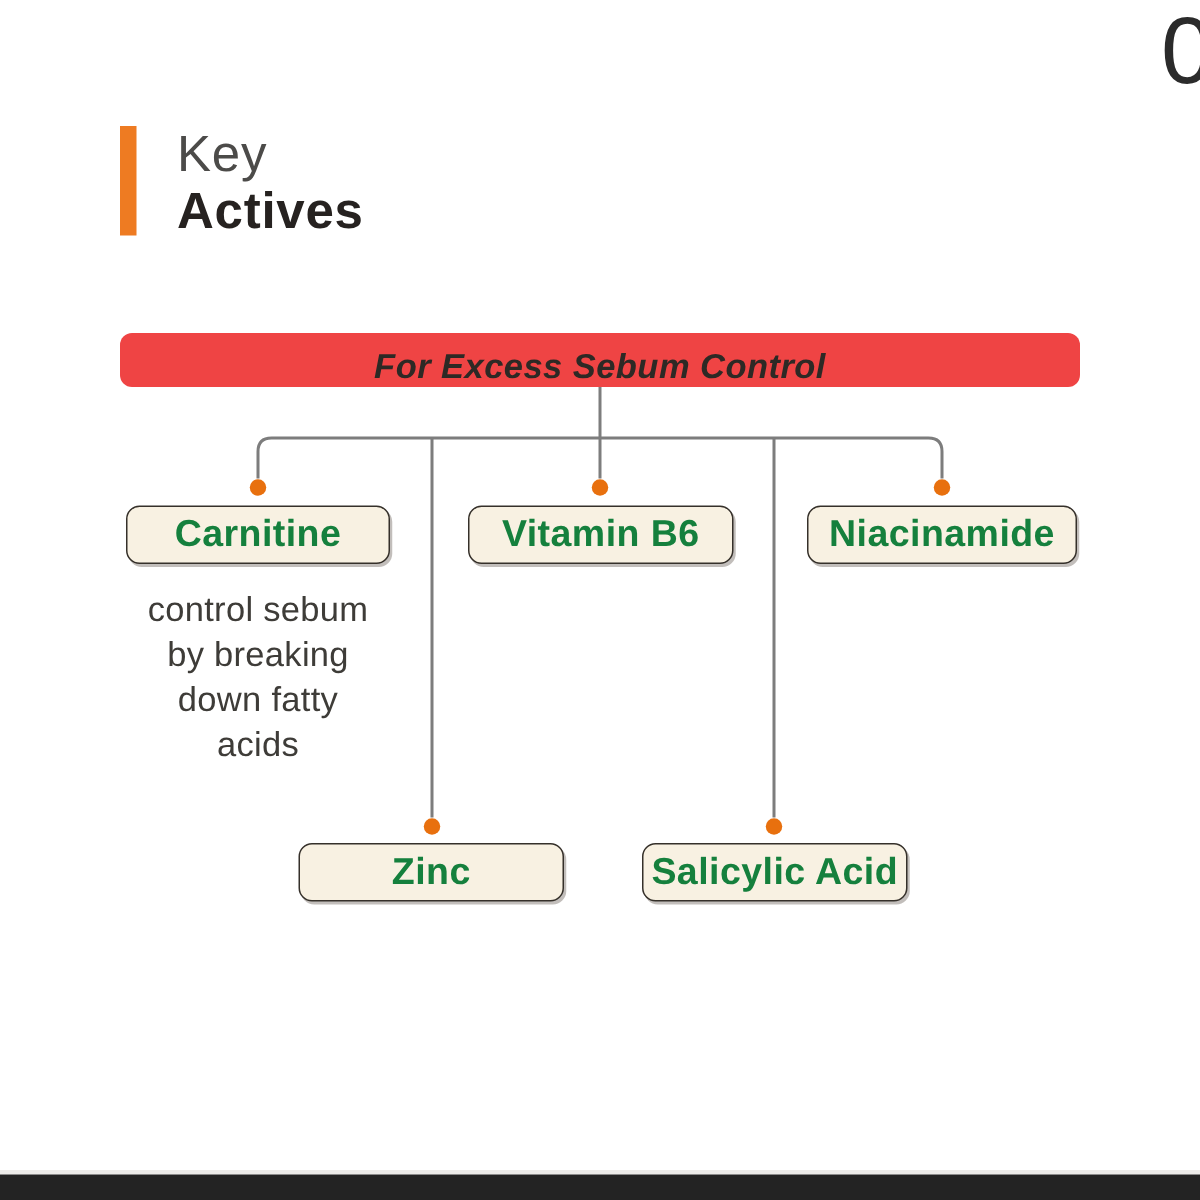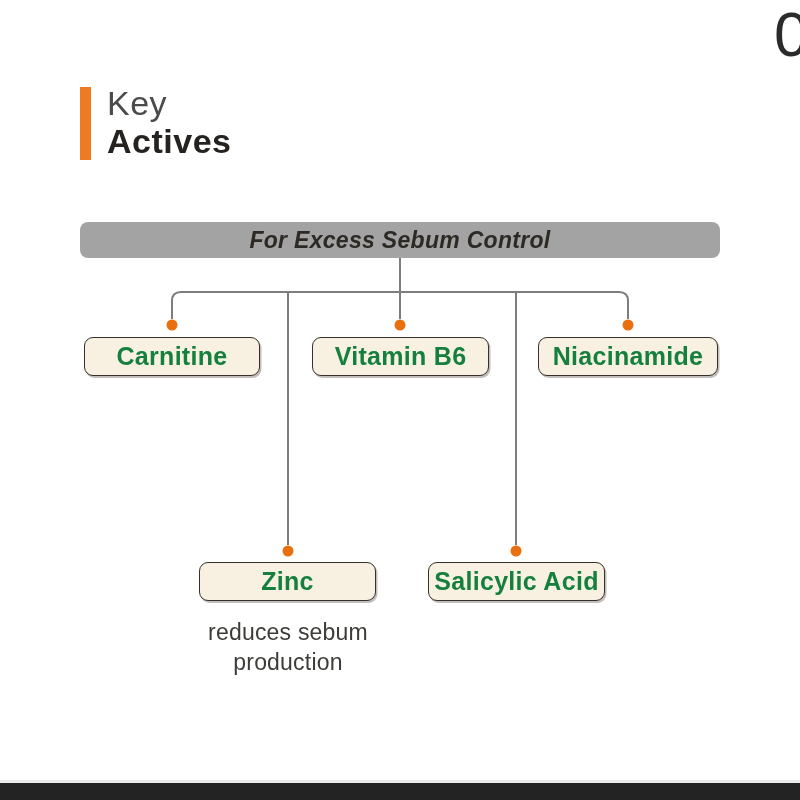--- a/index.html
+++ b/index.html
@@ -28,22 +28,22 @@
     color: #2b2b2b;
     line-height: 68px;
   }
 
   
   .header {
     position: absolute;
     left: 80px;
     top: 84px;
     display: flex;
-    align-items: flex-end;
-    gap: 16px;
+    align-items: flex-start;
+    gap: 27px;
   }
   .accent-bar {
     width: 11px;
     height: 73px;
     background: #ee7b22;
   }
   .title-top {
     font-size: 34px;
     line-height: 38px;
     font-weight: 400;
@@ -58,24 +58,24 @@
     letter-spacing: 0.5px;
   }
 
   
   .banner {
     position: absolute;
     left: 80px;
     top: 222px;
     width: 640px;
     height: 36px;
-    background: #a3a3a3;
+    background: #ef4444;
     border-radius: 8px;
     display: flex;
-    align-items: center;
+    align-items: flex-end;
     justify-content: center;
   }
   .banner span {
     font-style: italic;
     font-weight: 600;
     font-size: 23px;
     color: #2d2925;
     letter-spacing: 0.3px;
   }
 
@@ -185,19 +185,21 @@
     <circle cx="288" cy="551" r="5.5"></circle>
     <circle cx="516" cy="551" r="5.5"></circle>
   </svg>
 
   <div class="active-box box-carnitine">Carnitine</div>
   <div class="active-box box-vitamin-b6">Vitamin B6</div>
   <div class="active-box box-niacinamide">Niacinamide</div>
   <div class="active-box box-zinc">Zinc</div>
   <div class="active-box box-salicylic">Salicylic Acid</div>
 
-  <div class="active-desc desc-zinc">reduces sebum
-production</div>
+  <div class="active-desc desc-carnitine">control sebum
+by breaking
+down fatty
+acids</div>
 
   <div class="bottom-divider"></div>
   <div class="bottom-bar"></div>
 
 </div>
 
 </body></html>

